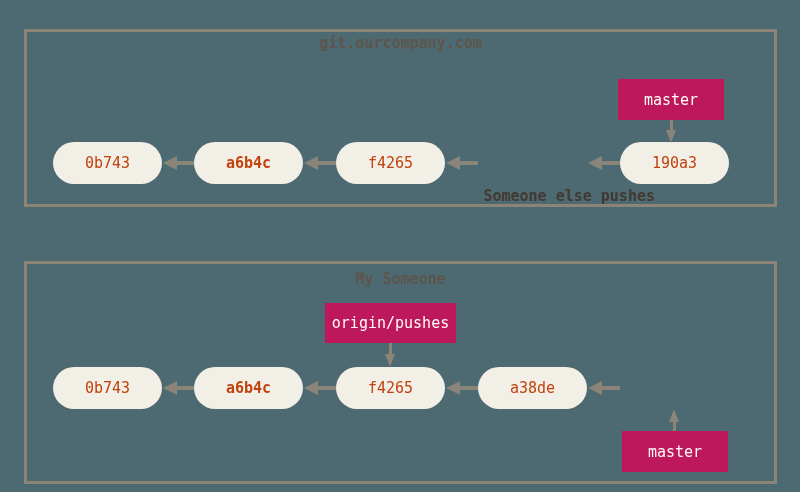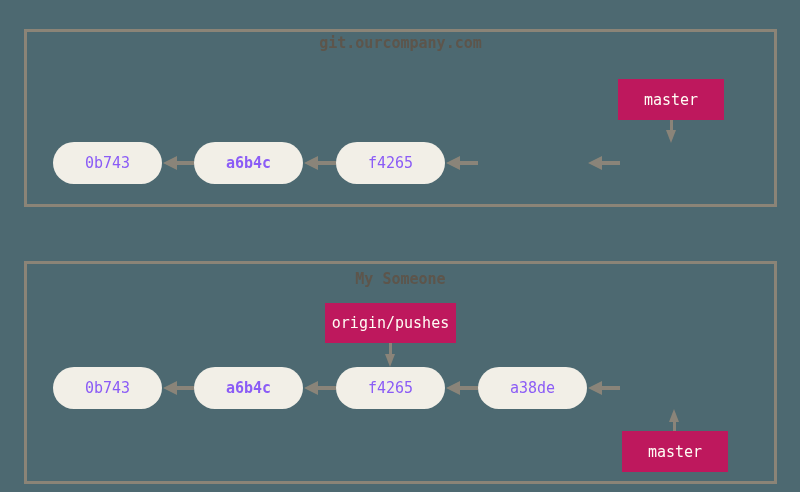--- a/index.html
+++ b/index.html
@@ -29,21 +29,21 @@
   #title-local  { top: 258px; }
 
   .caption {
     position: absolute; top: 175px; right: 45px;
     font-size: 15px; font-weight: bold; color: #423a31;
   }
 
   .node {
     position: absolute; width: 109px; height: 42px;
     background: #f2efe7; border-radius: 21px;
-    color: #8b5cf6; font-size: 15px;
+    color: #c2410c; font-size: 15px;
     display: flex; align-items: center; justify-content: center;
   }
   .row-top .node, .node.r1 { top: 130px; }
   .node.r2 { top: 355px; }
   .c1 { left: 53px; }  .c2 { left: 194px; font-weight: bold; } .c3 { left: 336px; }
   .c4 { left: 478px; } .c5 { left: 620px; }
 
   .stem { position: absolute; background: #8a8479; }
   .head-left {
     position: absolute; width: 0; height: 0;
@@ -75,25 +75,27 @@
   #label-master-local  { left: 622px; top: 419px; width: 106px; height: 41px; }
 </style>
 </head>
 <body>
 
 <div id="canvas">
 
   
   <div class="panel" id="panel-remote"></div>
   <div class="panel-title" id="title-remote">git.ourcompany.com</div>
+  <div class="caption">Someone else pushes</div>
 
   
   <div class="node r1 c1">0b743</div>
   <div class="node r1 c2">a6b4c</div>
   <div class="node r1 c3">f4265</div>
+  <div class="node r1 c5">190a3</div>
 
   
   <span class="t-row">
     <span class="head-left" style="left:163px"></span>
     <span class="stem hstem" style="left:176px; width:18px"></span>
   </span>
   <span class="t-row">
     <span class="head-left" style="left:304px"></span>
     <span class="stem hstem" style="left:317px; width:19px"></span>
   </span>

